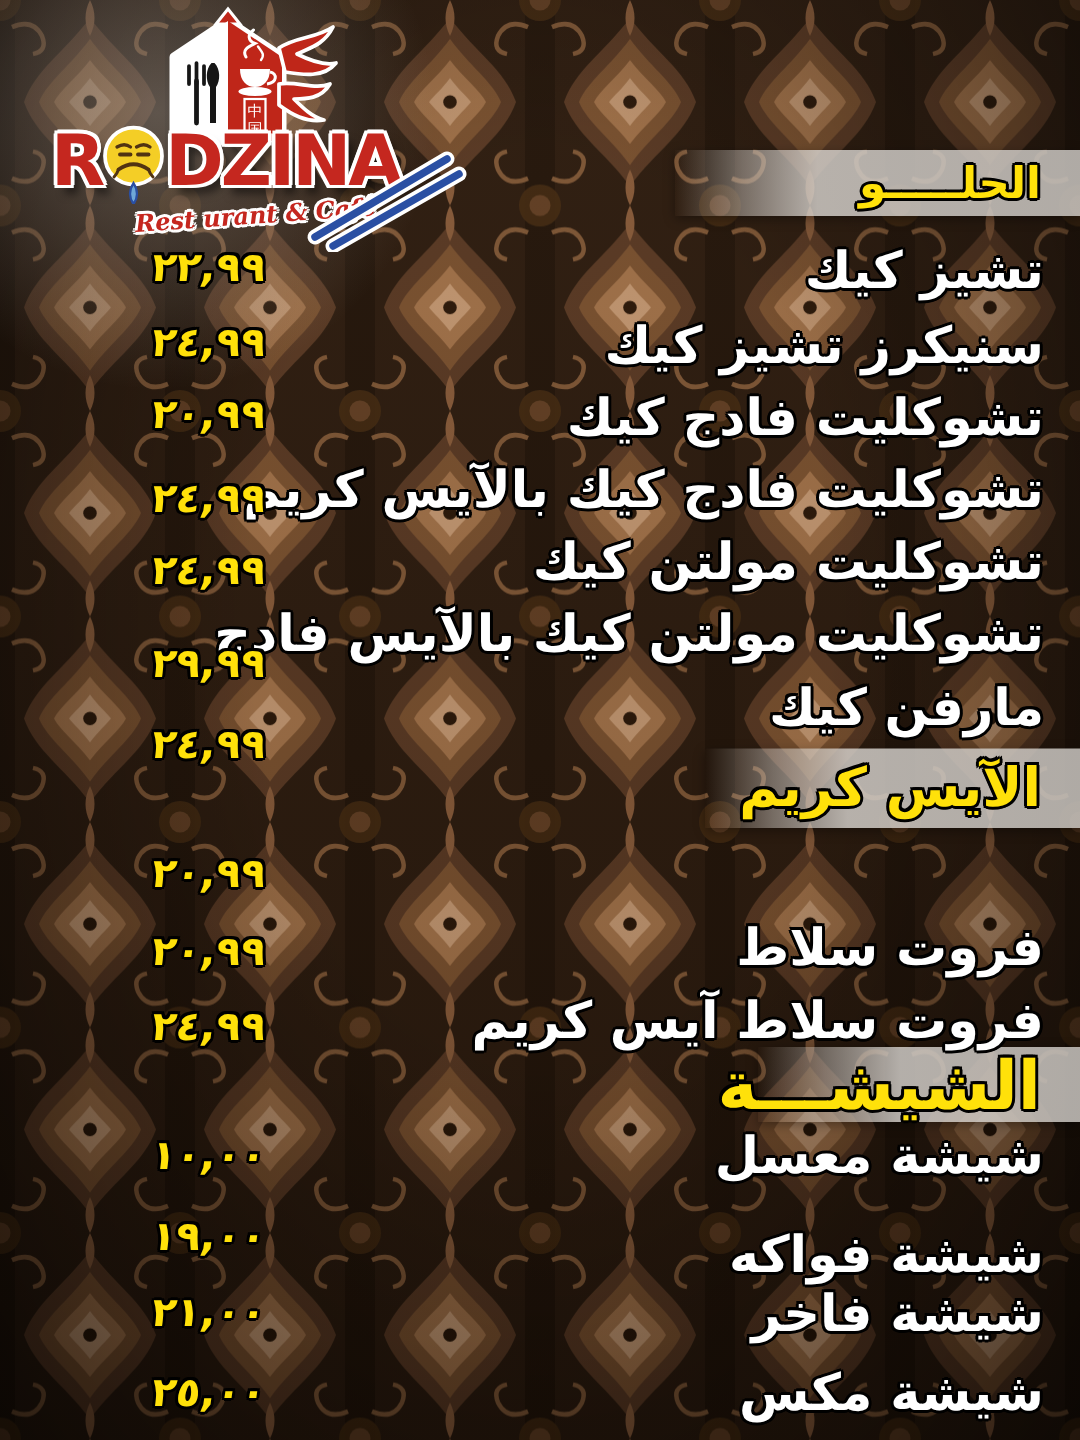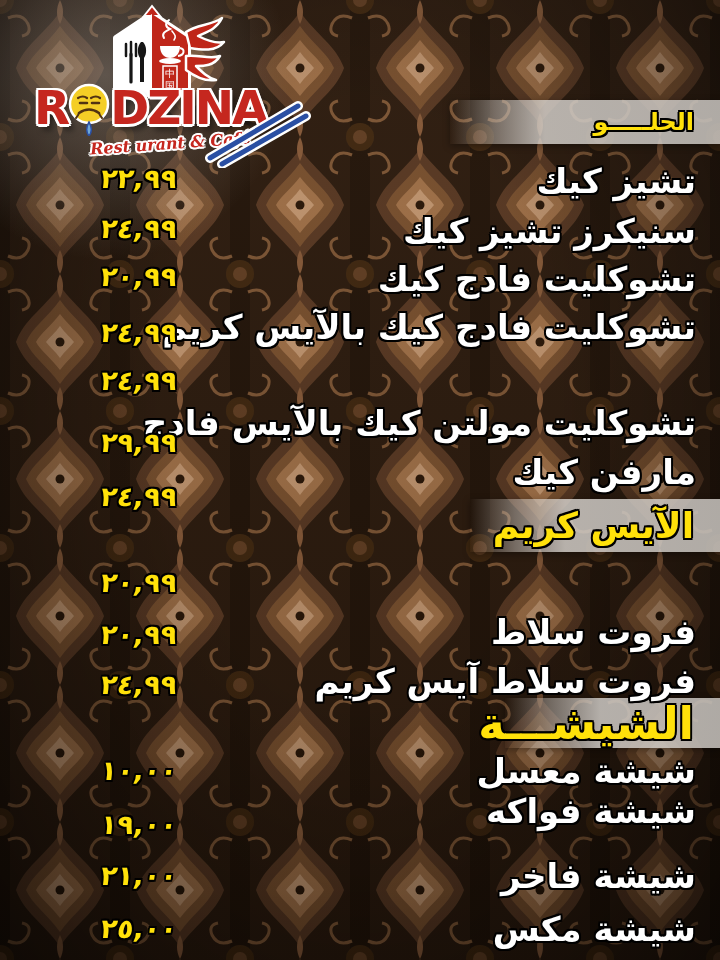--- a/index.html
+++ b/index.html
@@ -26,21 +26,21 @@
       rgba(214,210,205,0.82) 95px,
       rgba(204,200,195,0.84) 100%);
     box-shadow:0 2px 7px rgba(0,0,0,0.35);
   }
   .ol{ 
     text-shadow:
       2px 0 0 #000,-2px 0 0 #000,0 2px 0 #000,0 -2px 0 #000,
       1.6px 1.6px 0 #000,-1.6px 1.6px 0 #000,1.6px -1.6px 0 #000,-1.6px -1.6px 0 #000;
   }
   .title{
-    color:#ffe10a;font-size:24px;font-weight:bold;line-height:1;
+    color:#ffe10a;font-size:29px;font-weight:bold;line-height:1;
     letter-spacing:0;white-space:nowrap;
   }
   
   .iname{
     position:absolute;right:24px;z-index:3;
     color:#ffffff;font-size:34px;font-weight:bold;line-height:1.15;
     white-space:nowrap;
   }
   .price{
     position:absolute;left:80px;width:118px;z-index:3;text-align:center;
@@ -173,20 +173,21 @@
 
   <span class="iname ol" dir="rtl" style="top:212px;">سنيكرز تشيز كيك</span>
   <span class="price ol" dir="rtl" style="top:214px;">٢٤,٩٩</span>
 
   <span class="iname ol" dir="rtl" style="top:260px;">تشوكليت فادج كيك</span>
   <span class="price ol" dir="rtl" style="top:262px;">٢٠,٩٩</span>
 
   <span class="iname ol" dir="rtl" style="top:308px;">تشوكليت فادج كيك بالآيس كريم</span>
   <span class="price ol" dir="rtl" style="top:318px;">٢٤,٩٩</span>
 
+  <span class="iname ol" dir="rtl" style="top:356px;">تشوكليت مولتن كيك</span>
   <span class="price ol" dir="rtl" style="top:366px;">٢٤,٩٩</span>
 
   <span class="iname ol" dir="rtl" style="top:404px;">تشوكليت مولتن كيك بالآيس فادج</span>
   <span class="price ol" dir="rtl" style="top:428px;">٢٩,٩٩</span>
 
   <span class="iname ol" dir="rtl" style="top:453px;">مارفن كيك</span>
   <span class="price ol" dir="rtl" style="top:482px;">٢٤,٩٩</span>
 
   <div class="band" style="top:499px;left:470px;height:53px;">
     <span class="title ol" dir="rtl" style="font-size:36px;text-align:right;">الآيس كريم</span>
@@ -200,21 +201,21 @@
   <span class="iname ol" dir="rtl" style="top:662px;">فروت سلاط آيس كريم</span>
   <span class="price ol" dir="rtl" style="top:670px;">٢٤,٩٩</span>
 
   <div class="band" style="top:698px;left:505px;height:50px;">
     <span class="title ol" dir="rtl" style="font-size:45px;">الشيشـــة</span>
   </div>
 
   <span class="iname ol" dir="rtl" style="top:752px;">شيشة معسل</span>
   <span class="price ol" dir="rtl" style="top:756px;">١٠,٠٠</span>
 
-  <span class="iname ol" dir="rtl" style="top:792px;">شيشة فواكه</span>
+  <span class="iname ol" dir="rtl" style="top:818px;">شيشة فواكه</span>
   <span class="price ol" dir="rtl" style="top:810px;">١٩,٠٠</span>
 
   <span class="iname ol" dir="rtl" style="top:857px;">شيشة فاخر</span>
   <span class="price ol" dir="rtl" style="top:861px;">٢١,٠٠</span>
 
   <span class="iname ol" dir="rtl" style="top:910px;">شيشة مكس</span>
   <span class="price ol" dir="rtl" style="top:914px;">٢٥,٠٠</span>
 
 </div>
 

